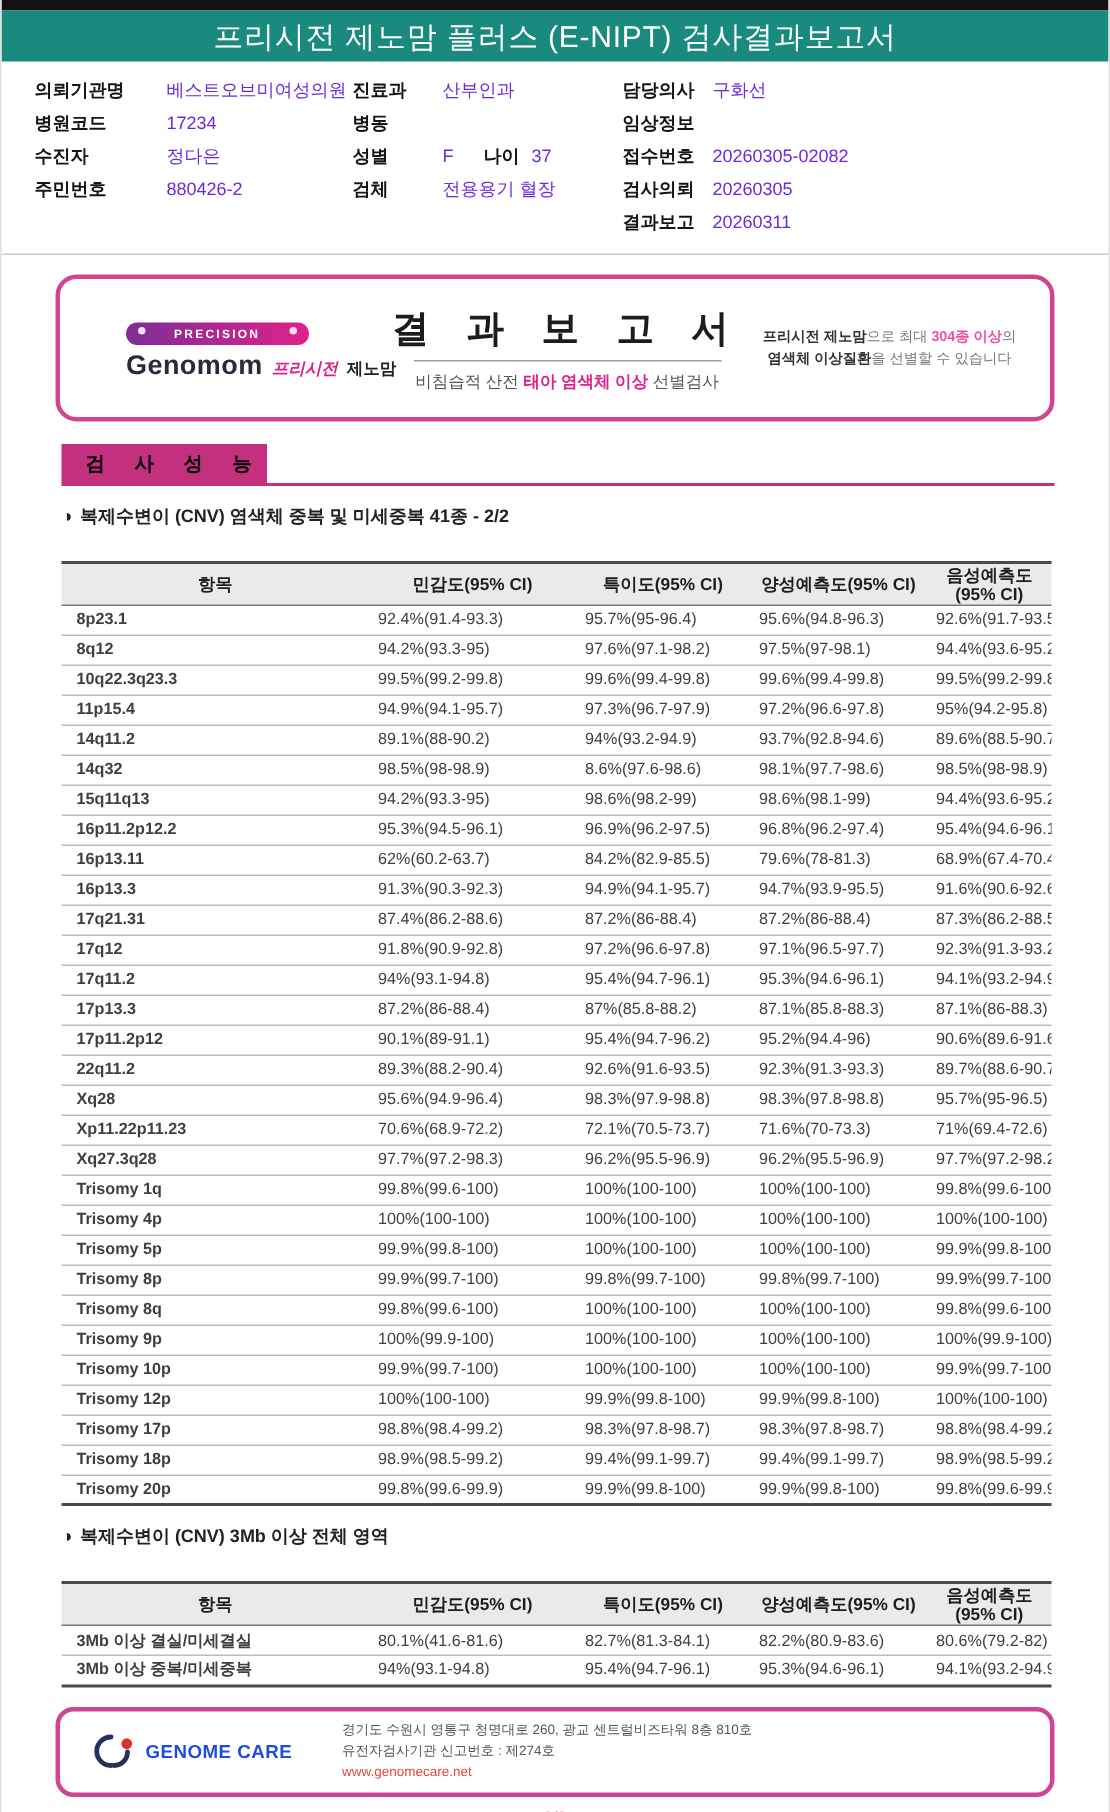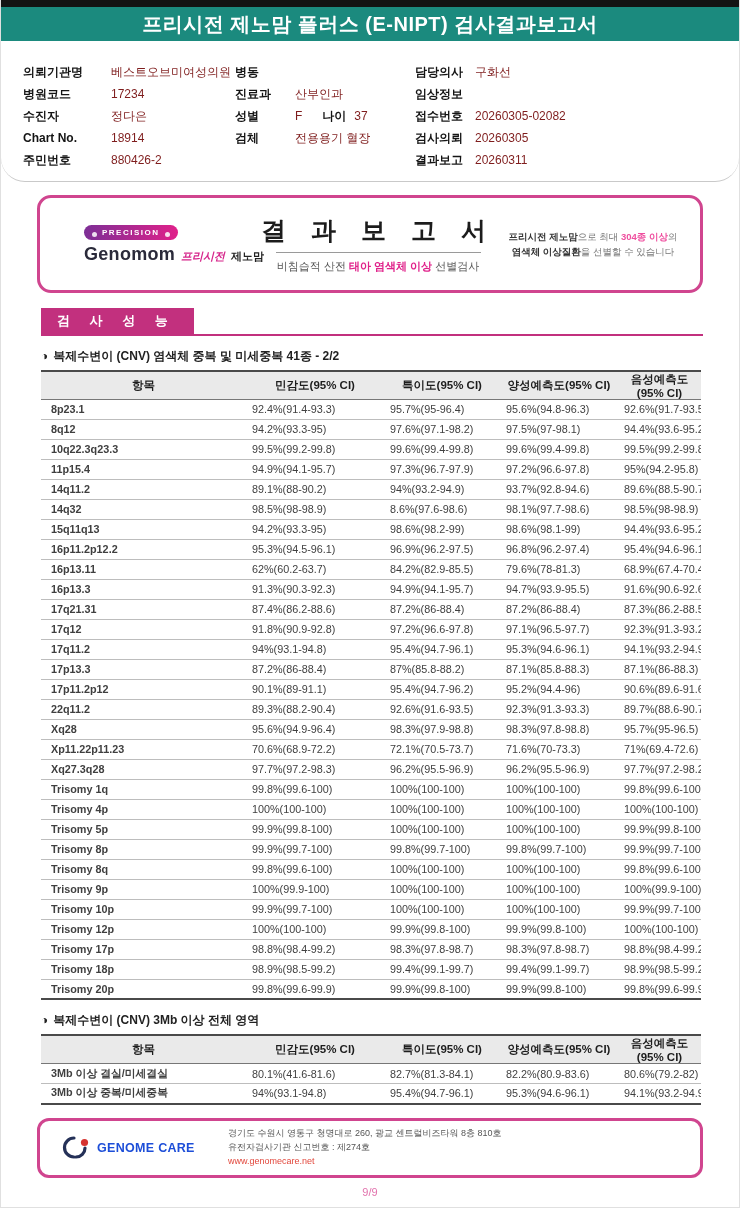--- a/index.html
+++ b/index.html
@@ -2,55 +2,55 @@
 <html><head>
 <meta charset="utf-8">
 <style>
   * { margin:0; padding:0; box-sizing:border-box; }
   html,body { background:#fff; }
   body { width:740px; font-family:"Liberation Sans","DejaVu Sans",sans-serif; }
   .page { width:740px; min-height:1208px; background:#fff; border-left:1px solid #e0e0e0; border-right:1px solid #e0e0e0; border-bottom:1px solid #e0e0e0; overflow:hidden; }
 
   .top-strip { height:7px; background:#131313; }
   .banner { height:34px; background:#1b8a7e; display:flex; align-items:center; justify-content:center; }
-  .banner h1 { color:#fff; font-size:20px; font-weight:bold; letter-spacing:0.5px; }
-
-  .info { display:flex; padding:20px 0 10px 22px; border-bottom:1px solid #c9c9c9;border-radius:24px; }
+  .banner h1 { color:#fff; font-size:20px; font-weight:normal; letter-spacing:0.5px; }
+
+  .info { display:flex; padding:8px 0 10px 22px; border-bottom:1px solid #c9c9c9; }
   .icol .irow { height:22px; display:flex; align-items:center; font-size:12px; white-space:nowrap; }
   .c1 { width:212px; } .c1 .lbl { width:88px; }
   .c2 { width:180px; } .c2 .lbl { width:60px; }
   .c3 { flex:1; } .c3 .lbl { width:60px; }
   .lbl { font-weight:bold; color:#141414; flex:none; }
-  .val { color:#7f1d1d; }
+  .val { color:#6d28d9; }
   .lbl2 { font-weight:bold; color:#141414; margin-left:20px; margin-right:8px; }
 
   .report-box { display:flex; align-items:center; margin:13px 36px 0; border:3px solid #d0458f; border-radius:14px; height:98px; padding:0 16px; }
   .brand { width:198px; padding-left:28px; }
-  .badge { display:inline-flex; align-items:flex-end; gap:5px; background:linear-gradient(90deg,#7d2f96,#e0218a); color:#fff; font-size:8px; font-weight:bold; letter-spacing:1.5px; padding:3px 8px; border-radius:9px; }
+  .badge { display:inline-flex; align-items:flex-start; gap:19px; background:linear-gradient(90deg,#7d2f96,#e0218a); color:#fff; font-size:8px; font-weight:bold; letter-spacing:1.5px; padding:3px 8px; border-radius:9px; }
   .badge .dot { width:5px; height:5px; border-radius:50%; background:rgba(255,255,255,.85); }
   .brand-line { margin-top:3px; white-space:nowrap; }
   .brand-name { font-size:18px; font-weight:800; color:#2a2a3a; letter-spacing:0.3px; }
   .brand-kr { font-size:11px; font-weight:bold; margin-left:6px; }
   .kr-pink { color:#d6258b;font-style:italic; } .kr-dark { color:#222; }
   .center-title { flex:1; text-align:center; }
   .rtitle { font-size:25px; font-weight:800; color:#1c1c1c; letter-spacing:9px; }
   .rule { width:205px; height:1px; background:#9a9a9a; margin:5px auto 6px; }
   .rsub { font-size:11px; color:#555; }
   .pink-b { color:#e0218a; font-weight:bold; }
   .note { width:182px; font-size:9.5px; color:#777; line-height:1.6; text-align:center; }
   .note b { color:#333; }
   .note .pink-b { color:#ef4f9f; }
 
   .section { margin:15px 36px 0 40px; border-bottom:2px solid #c2307e; line-height:0; }
-  .section-label { display:inline-block; background:#c2307e; color:#ffffff; font-weight:bold; font-size:13px; letter-spacing:8px; padding:5px 18px 5px 16px; line-height:1.2; }
+  .section-label { display:inline-block; background:#c2307e; color:#000000; font-weight:bold; font-size:13px; letter-spacing:8px; padding:5px 2px 5px 16px; line-height:1.2; }
 
   .caption { margin:12px 0 0 40px; font-size:12px; color:#222; font-weight:600; }
   .caption .half { margin-right:5px; font-weight:normal; }
 
-  table { width:660px; margin:5px 0 0 40px; border-collapse:collapse; table-layout:fixed; }
+  table { width:660px; margin:21px 0 0 40px; border-collapse:collapse; table-layout:fixed; }
   thead th { background:#eaeaea; border-top:2px solid #4a4a4a; border-bottom:1px solid #777; height:22px; font-size:11.5px; color:#1d1d1d; font-weight:bold; }
   tbody td { height:20px; border-bottom:1px solid #bdbdbd; font-size:10.8px; color:#3f3f3f; padding-left:6px; overflow:hidden; white-space:nowrap; }
   tbody td:first-child { padding-left:10px;font-weight:bold; }
   tbody tr:last-child td { border-bottom:2px solid #4a4a4a; }
 
   .footer-box { margin:13px 36px 0; border:3px solid #d0458f; border-radius:12px; height:60px; display:flex; align-items:center; padding:0 20px; }
   .gc-logo { display:flex; align-items:center; gap:7px; width:168px; flex:none; }
   .gc-text { font-size:12.5px; font-weight:bold; color:#1d4ed8; letter-spacing:0.3px; }
   .addr { font-size:9px; color:#555; line-height:1.55; }
   .site { color:#e2483d; text-decoration:none; }
@@ -79,36 +79,32 @@
         </div>
         <div class="irow">
           <span class="lbl">병원코드</span>
           <span class="val">17234</span>
         </div>
         <div class="irow">
           <span class="lbl">수진자</span>
           <span class="val">정다은</span>
         </div>
         <div class="irow">
-          <span class="lbl">Chart No.</span>
-          <span class="val">18914</span>
-        </div>
-        <div class="irow">
           <span class="lbl">주민번호</span>
           <span class="val">880426-2</span>
         </div>
       </div>
     <div class="icol c2">
         <div class="irow">
+          <span class="lbl">진료과</span>
+          <span class="val">산부인과</span>
+        </div>
+        <div class="irow">
           <span class="lbl">병동</span>
           <span class="val"></span>
-        </div>
-        <div class="irow">
-          <span class="lbl">진료과</span>
-          <span class="val">산부인과</span>
         </div>
         <div class="irow">
           <span class="lbl">성별</span>
           <span class="val">F</span>
           <span class="lbl2">나이</span>
           <span class="val">37</span>
         </div>
         <div class="irow">
           <span class="lbl">검체</span>
           <span class="val">전용용기 혈장</span>

